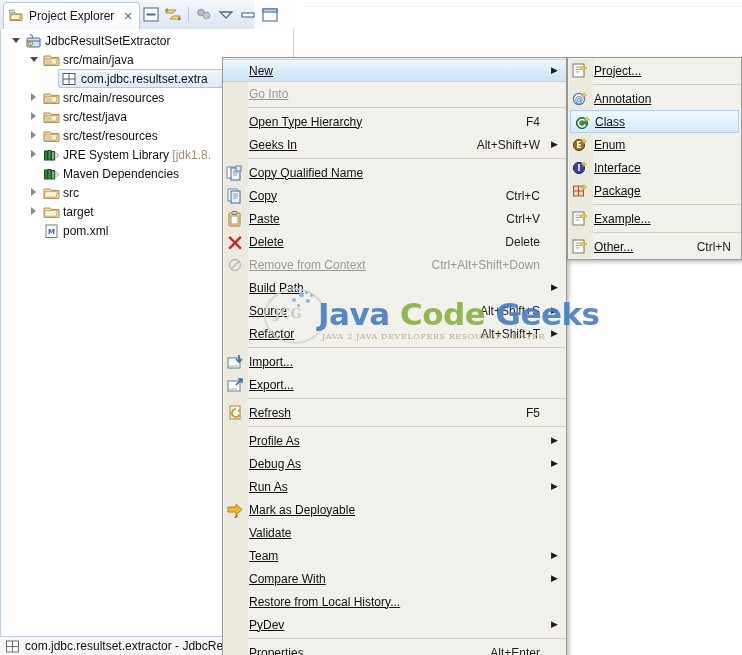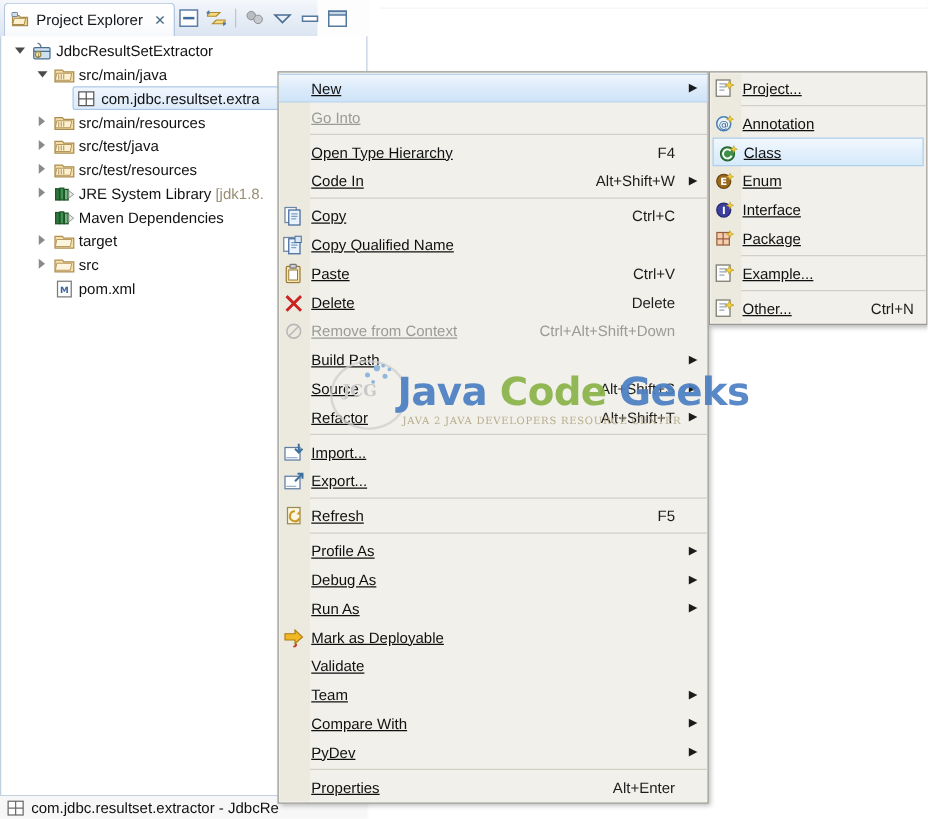--- a/index.html
+++ b/index.html
@@ -354,32 +354,32 @@
             </div>
           </div>
           <div class="trow">
             <div style="width:26px;flex:0 0 auto;"></div>
             <div class="twist collapsed"></div>
             <div class="cellwrap">
               <span class="ticon"><svg width="17" height="16" viewBox="0 0 17 16">
                   <path d="M1 4h6l1 1.4h8v8H1z" fill="#f7dfae" stroke="#b08f52"></path>
                   <path d="M2.4 6.6h12l-1.2 5.6H1.3z" fill="#fdf4dc" stroke="#b08f52" stroke-width=".7"></path>
                 </svg></span>
-              <span class="tlabel">target</span>
+              <span class="tlabel">src</span>
             </div>
           </div>
           <div class="trow">
             <div style="width:26px;flex:0 0 auto;"></div>
             <div class="twist collapsed"></div>
             <div class="cellwrap">
               <span class="ticon"><svg width="17" height="16" viewBox="0 0 17 16">
                   <path d="M1 4h6l1 1.4h8v8H1z" fill="#f7dfae" stroke="#b08f52"></path>
                   <path d="M2.4 6.6h12l-1.2 5.6H1.3z" fill="#fdf4dc" stroke="#b08f52" stroke-width=".7"></path>
                 </svg></span>
-              <span class="tlabel">src</span>
+              <span class="tlabel">target</span>
             </div>
           </div>
           <div class="trow">
             <div style="width:26px;flex:0 0 auto;"></div>
             <div class="twist"></div>
             <div class="cellwrap">
               <span class="ticon"><svg width="17" height="16" viewBox="0 0 17 16">
                   <rect x="3" y="2" width="11" height="12.5" fill="#fdfdfd" stroke="#7a7a7a"></rect>
                   <text x="8.5" y="11" font-size="7" text-anchor="middle" fill="#3a62a0" font-family="DejaVu Sans" font-weight="bold">M</text>
                 </svg></span>
@@ -426,47 +426,47 @@
           <span class="mi-label" style="margin-right: auto;">Go Into</span>
           <span class="mi-arrow empty">▶</span>
         </div>
         <div class="msep"></div>
         <div class="mi">
           <span class="mi-label">Open Type Hierarchy</span>
           <span class="mi-accel">F4</span>
           <span class="mi-arrow empty">▶</span>
         </div>
         <div class="mi">
-          <span class="mi-label">Code In</span>
+          <span class="mi-label">Geeks In</span>
           <span class="mi-accel">Alt+Shift+W</span>
           <span class="mi-arrow">▶</span>
         </div>
         <div class="msep"></div>
-        <div class="mi">
-          <span class="mi-ico"><svg width="18" height="17" viewBox="0 0 18 17">
-              <rect x="2" y="2" width="9" height="12" fill="#fff" stroke="#6c86a6"></rect>
-              <rect x="5" y="4" width="9" height="12" fill="#eaf2fb" stroke="#45699a"></rect>
-              <path d="M7 7h5M7 9h5M7 11h4" stroke="#7aa0c6" stroke-width="1"></path>
-            </svg></span>
-          <span class="mi-label">Copy</span>
-          <span class="mi-accel">Ctrl+C</span>
-          <span class="mi-arrow empty">▶</span>
-        </div>
         <div class="mi">
           <span class="mi-ico"><svg width="18" height="17" viewBox="0 0 18 17">
               <rect x="1" y="3" width="8" height="11" fill="#fff" stroke="#6c86a6"></rect>
               <rect x="5" y="4" width="9" height="12" fill="#eaf2fb" stroke="#45699a"></rect>
               <path d="M7 7h5M7 9h5M7 11h4" stroke="#7aa0c6" stroke-width="1"></path>
               <rect x="10" y="2" width="5" height="5" fill="#dbe7f4" stroke="#45699a" stroke-width=".8"></rect>
             </svg></span>
           <span class="mi-label" style="margin-right: auto;">Copy Qualified Name</span>
           <span class="mi-arrow empty">▶</span>
         </div>
         <div class="mi">
           <span class="mi-ico"><svg width="18" height="17" viewBox="0 0 18 17">
+              <rect x="2" y="2" width="9" height="12" fill="#fff" stroke="#6c86a6"></rect>
+              <rect x="5" y="4" width="9" height="12" fill="#eaf2fb" stroke="#45699a"></rect>
+              <path d="M7 7h5M7 9h5M7 11h4" stroke="#7aa0c6" stroke-width="1"></path>
+            </svg></span>
+          <span class="mi-label">Copy</span>
+          <span class="mi-accel">Ctrl+C</span>
+          <span class="mi-arrow empty">▶</span>
+        </div>
+        <div class="mi">
+          <span class="mi-ico"><svg width="18" height="17" viewBox="0 0 18 17">
               <rect x="3" y="3" width="11" height="13" rx="1" fill="#f5e3b0" stroke="#9a7c36"></rect>
               <rect x="6" y="1.5" width="5" height="3" rx=".6" fill="#cfcfcf" stroke="#777"></rect>
               <rect x="5" y="6" width="7" height="8" fill="#fff" stroke="#9a7c36" stroke-width=".8"></rect>
             </svg></span>
           <span class="mi-label">Paste</span>
           <span class="mi-accel">Ctrl+V</span>
           <span class="mi-arrow empty">▶</span>
         </div>
         <div class="mi">
           <span class="mi-ico"><svg width="18" height="17" viewBox="0 0 18 17">
@@ -556,20 +556,24 @@
         </div>
         <div class="mi">
           <span class="mi-label" style="margin-right: auto;">Team</span>
           <span class="mi-arrow">▶</span>
         </div>
         <div class="mi">
           <span class="mi-label" style="margin-right: auto;">Compare With</span>
           <span class="mi-arrow">▶</span>
         </div>
         <div class="mi">
+          <span class="mi-label" style="margin-right: auto;">Restore from Local History...</span>
+          <span class="mi-arrow empty">▶</span>
+        </div>
+        <div class="mi">
           <span class="mi-label" style="margin-right: auto;">PyDev</span>
           <span class="mi-arrow">▶</span>
         </div>
         <div class="msep"></div>
         <div class="mi">
           <span class="mi-label">Properties</span>
           <span class="mi-accel">Alt+Enter</span>
           <span class="mi-arrow empty">▶</span>
         </div>
       </div>

